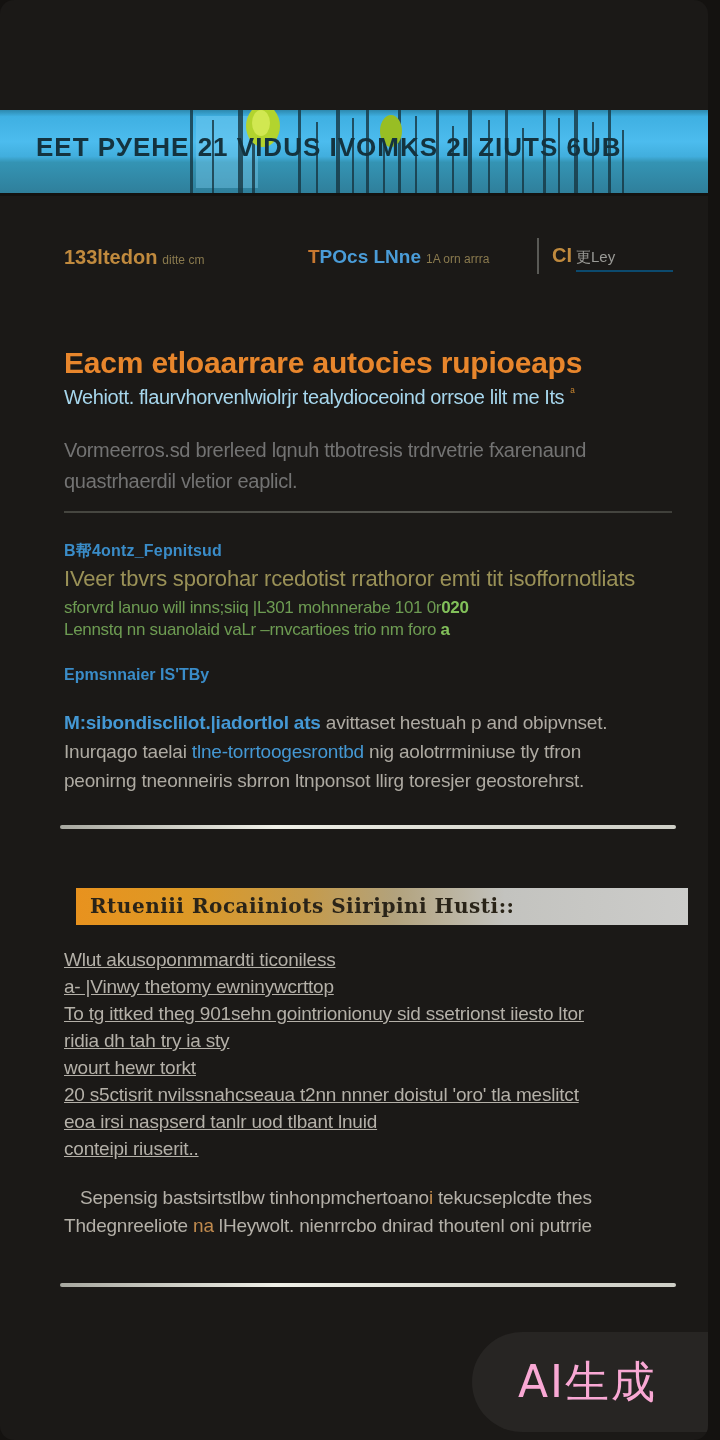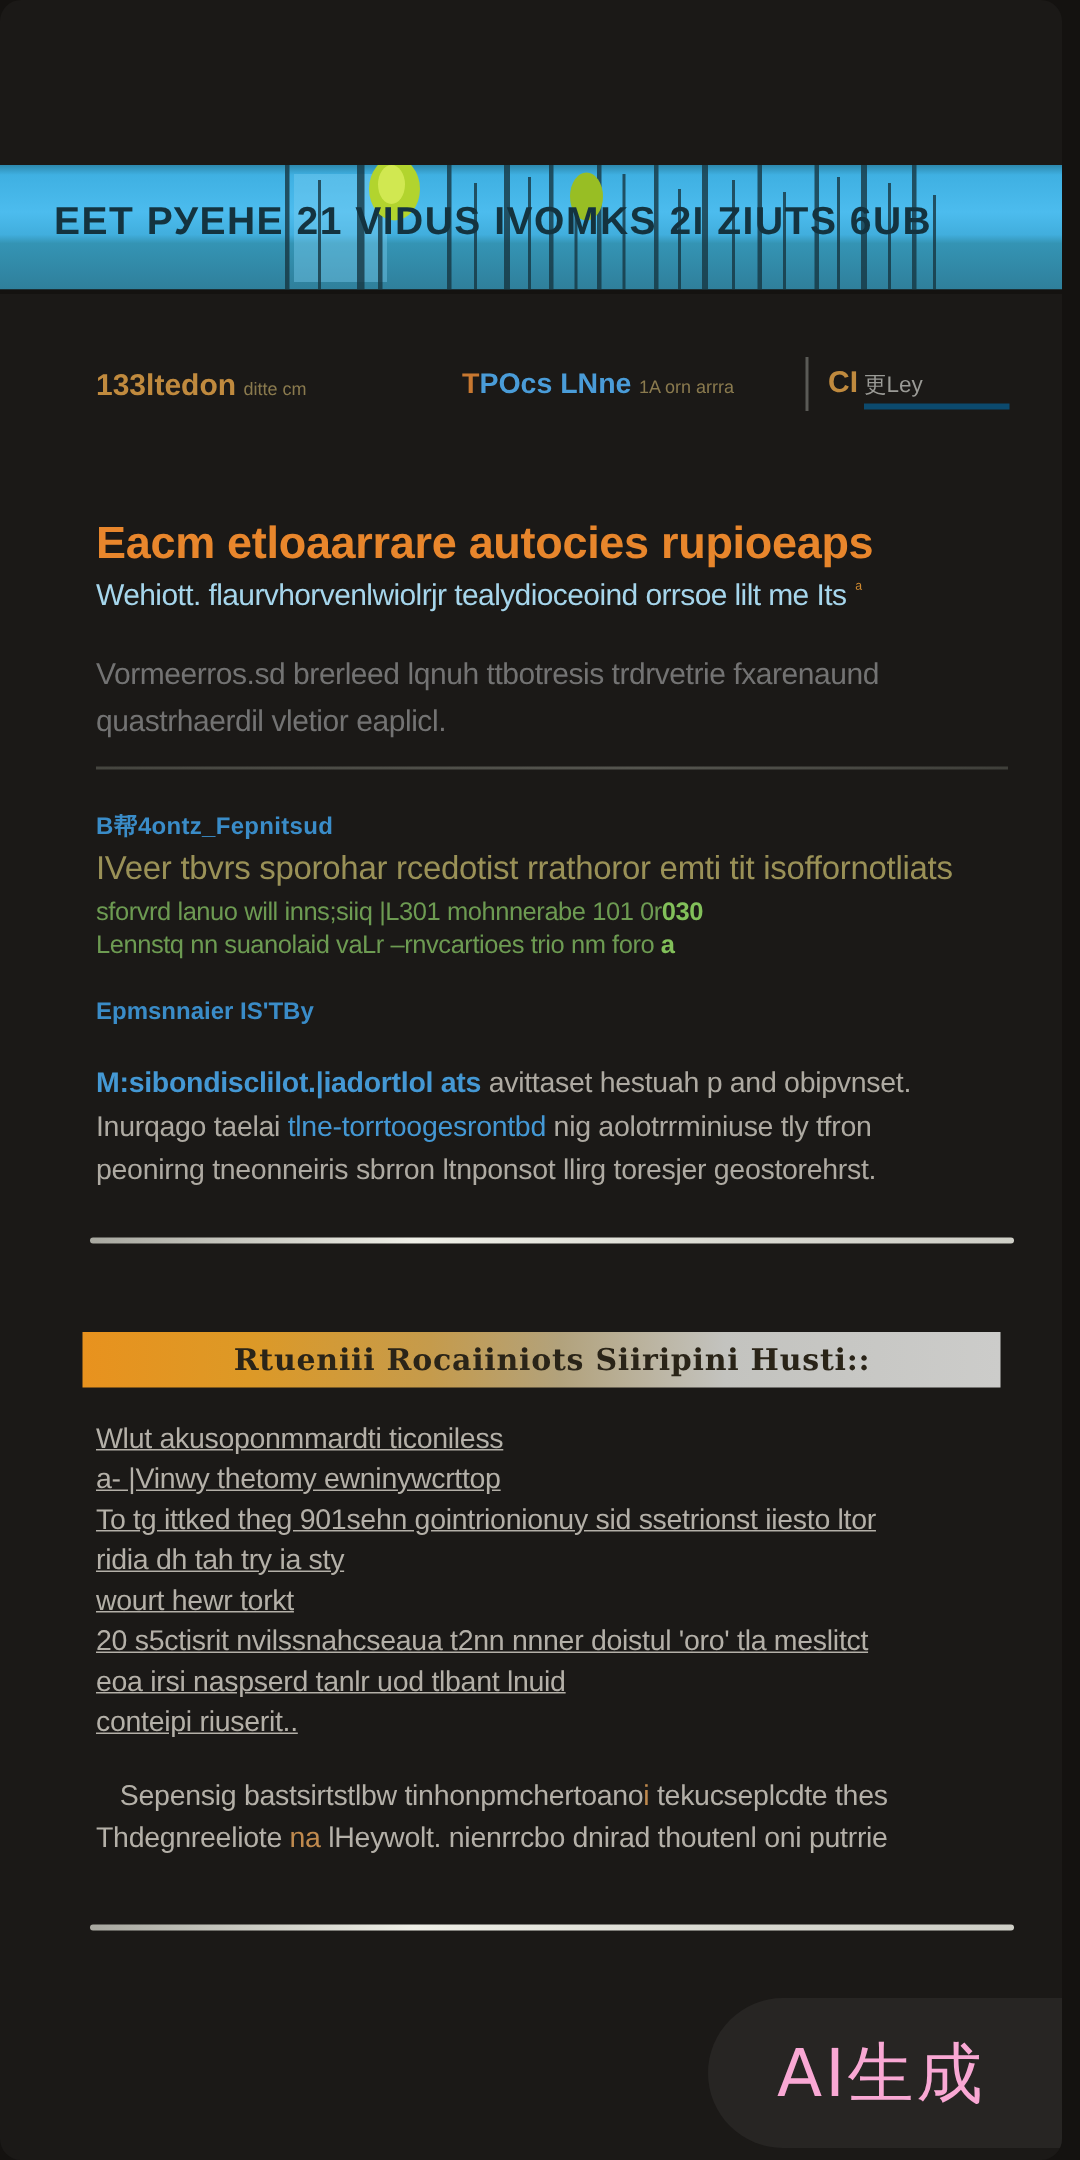--- a/index.html
+++ b/index.html
@@ -24,21 +24,21 @@
   .meta-date{position:absolute;left:64px;top:246px;white-space:nowrap;}
   .meta-author{position:absolute;left:308px;top:246px;white-space:nowrap;}
   .meta-bold{font-size:20px;font-weight:700;color:#c08a3e;}
   .meta-prefix{font-size:19px;font-weight:700;color:#c87830;}
   .meta-name{font-size:19px;font-weight:700;color:#4a9cd8;}
   .meta-small{font-size:12px;color:#8a7a4e;margin-left:5px;}
   .meta-divider{position:absolute;left:537px;top:238px;width:2px;height:36px;background:#5a5a56;}
   .meta-link{position:absolute;left:552px;top:244px;white-space:nowrap;cursor:pointer;}
   .meta-link-label{
     display:inline-block;font-size:15px;color:#9a9a96;margin-left:4px;
-    border-bottom:4px solid #0c4a6e;padding:0 58px 3px 0;
+    border-bottom:2px solid #0c4a6e;padding:0 58px 3px 0;
   }
   
   .headline{position:absolute;left:64px;top:346px;margin:0;font-size:30px;font-weight:700;color:#e8862c;letter-spacing:-0.2px;white-space:nowrap;}
   .subtitle{position:absolute;left:64px;top:385px;margin:0;font-size:20px;color:#a6d6ec;letter-spacing:-0.4px;white-space:nowrap;}
   .footnote-mark{font-size:12px;color:#d08a30;vertical-align:super;margin-left:6px;}
   .lead{position:absolute;left:64px;top:435px;margin:0;font-size:20px;line-height:31px;color:#737373;letter-spacing:-0.3px;white-space:nowrap;}
   .hr1{position:absolute;left:64px;top:511px;width:608px;height:2px;background:linear-gradient(90deg,#45453f,#55554f 60%,#3f3f3a);}
   
   .notice-heading{position:absolute;left:64px;top:541px;margin:0;font-size:16px;font-weight:700;color:#3a8cc8;letter-spacing:0.2px;white-space:nowrap;}
   .olive-line{position:absolute;left:64px;top:566px;margin:0;font-size:22px;color:#9a9157;letter-spacing:-0.2px;white-space:nowrap;}
@@ -48,23 +48,22 @@
   .section-heading{position:absolute;left:64px;top:666px;margin:0;font-size:16px;font-weight:700;color:#3a8cc8;white-space:nowrap;}
   .body-para{position:absolute;left:64px;top:708px;margin:0;font-size:19px;line-height:29px;color:#aeaaa2;letter-spacing:-0.2px;white-space:nowrap;}
   .blue-strong{color:#4498d4;font-weight:700;}
   .blue-seg{color:#4498d4;}
   .hr-bright{position:absolute;left:60px;width:616px;height:4px;border-radius:2px;
     background:linear-gradient(90deg,#a8a8a0,#efefe7 35%,#d9d9d1 70%,#cfcfc7);}
   .hr-bright.first{top:825px;}
   .hr-bright.second{top:1283px;}
   
   .highlight-bar{
-    position:absolute;left:55px;top:888px;width:612px;height:37px;
+    position:absolute;left:76px;top:888px;width:612px;height:37px;
     background:linear-gradient(90deg,#e8921e 0%,#dd9926 18%,#c59b4c 38%,#b2a27c 52%,#c3c3bf 70%,#ccccca 100%);
-    text-align:center;
   }
   .highlight-label{
     display:block;font-family:"DejaVu Serif",serif;font-weight:700;font-size:20px;
     color:#2a2418;line-height:37px;padding-left:14px;letter-spacing:0.5px;white-space:nowrap;
   }
   
   .gray-list{position:absolute;left:64px;top:946px;font-size:19px;line-height:27px;color:#b4b0a8;letter-spacing:-0.2px;text-decoration:underline;}
   .gray-list .body-line{white-space:nowrap;}
   .closing{position:absolute;left:64px;top:1184px;margin:0;font-size:19px;line-height:28px;color:#b4b0a8;letter-spacing:-0.2px;white-space:nowrap;text-align:right;}
   .orange-seg{color:#c08a4e;}
@@ -132,21 +131,21 @@
   <p class="lead">
     <span>Vormeerros.sd brerleed lqnuh ttbotresis trdrvetrie fxarenaund</span><br>
     <span>quastrhaerdil vletior eaplicl.</span>
   </p>
 
   <div class="hr1"></div>
 
   <h3 class="notice-heading">B帮4ontz_Fepnitsud</h3>
   <p class="olive-line">IVeer tbvrs sporohar rcedotist rrathoror emti tit isoffornotliats</p>
   <p class="green-block">
-    <span>sforvrd lanuo will inns;siiq |L301 mohnnerabe 101 0r</span><span class="green-bold">030</span><br>
+    <span>sforvrd lanuo will inns;siiq |L301 mohnnerabe 101 0r</span><span class="green-bold">020</span><br>
     <span>Lennstq nn suanolaid vaLr –rnvcartioes trio nm foro </span><span class="green-bold">a</span>
   </p>
 
   <h3 class="section-heading">Epmsnnaier IS'TBy</h3>
   <p class="body-para">
     <span class="blue-strong">M:sibondisclilot.|iadortlol ats</span><span> avittaset hestuah p and obipvnset.</span><br>
     <span>Inurqago taelai </span><span class="blue-seg">tlne-torrtoogesrontbd</span><span> nig aolotrrminiuse tly tfron</span><br>
     <span>peonirng tneonneiris sbrron ltnponsot llirg toresjer geostorehrst.</span>
   </p>
 

